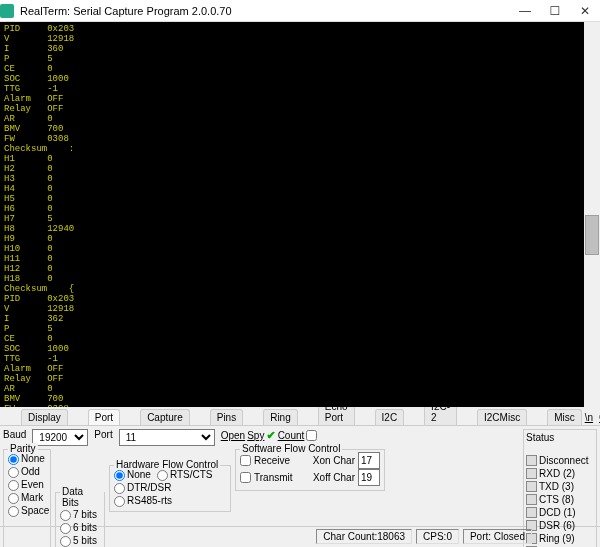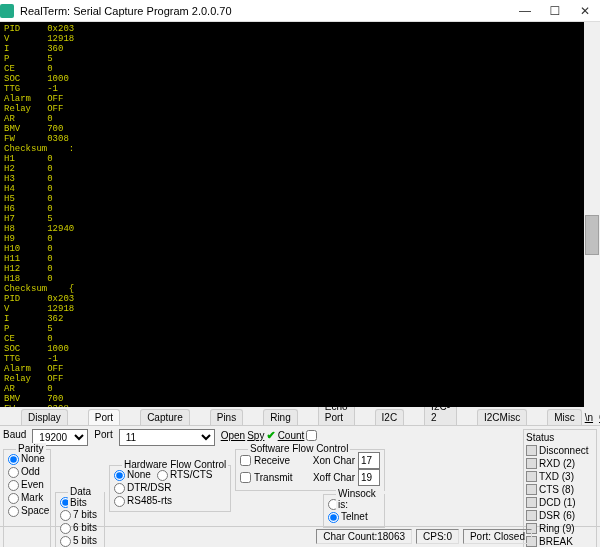--- a/index.html
+++ b/index.html
@@ -16,21 +16,21 @@
 .tab.active { background: #f8f8f8; }
 .tab-spacer { flex: 1; }
 .tab-right { display: flex; align-items: center; gap: 2px; padding-right: 4px; }
 .link-btn { color: #000; text-decoration: underline; font-size: 10px; cursor: pointer; margin: 0 2px; }
 .freeze-btn { border: 1px solid #999; padding: 1px 4px; font-size: 10px; background: #eee; font-style: italic; }
 .panel { background: #f0f0f0; height: 100px; display: flex; padding: 3px; gap: 3px; }
 .row1 { display: flex; gap: 6px; align-items: flex-start; margin-bottom: 3px; }
 .lbl { font-size: 10px; }
 select, input[type=text] { font-size: 10px; height: 17px; border: 1px solid #7a7a7a; background: #fff; padding: 0 2px; }
 .fieldset { border: 1px solid #ccc; padding: 2px 4px 4px; font-size: 10px; position: relative; }
-.fieldset-title { position: absolute; top: -7px; left: 12px; background: #f0f0f0; padding: 0 2px; font-size: 10px; }
+.fieldset-title { position: absolute; top: -7px; left: 4px; background: #f0f0f0; padding: 0 2px; font-size: 10px; }
 .radio-row, .check-row { display: flex; align-items: flex-end; gap: 2px; font-size: 10px; line-height: 13px; }
 input[type=radio], input[type=checkbox] { width: 11px; height: 11px; margin: 0; }
 .left-col { display: flex; flex-direction: column; width: 345px; }
 .row2 { display: flex; gap: 4px; }
 .parity-box { width: 48px; }
 .databits-box { width: 50px; margin-top: 43px; }
 .stopbits-box { width: 80px; }
 .hwflow-box { width: 122px; margin-top: 16px; }
 .swflow-box { width: 150px; }
 .winsock-box { width: 62px; }
@@ -235,41 +235,26 @@
             <input type="text" class="xchar" value="17" style="">
           </div>
           <div class="swf-row">
             <input type="checkbox" style="">
             <span>Transmit</span>
             <span style="flex:1"></span>
             <span>Xoff Char</span>
             <input type="text" class="xchar" value="19" style="">
           </div>
         </div>
-        <div style="display:flex;justify-content:flex-end">
-          <div class="fieldset winsock-box">
-            <div class="fieldset-title">Winsock is:</div>
-            <div id="winsock-opts">
-                <div class="radio-row">
-                  <input type="radio" name="winsock" style="">
-                  <span>Raw</span>
-                </div>
-                <div class="radio-row">
-                  <input type="radio" name="winsock" checked="" style="">
-                  <span>Telnet</span>
-                </div>
-              </div>
-          </div>
-        </div>
       </div>
     </div>
   </div>
   <div class="right-col">
     <div class="status-box">
-      <div style="margin-bottom:1px">Status</div>
+      <div style="margin-bottom:11px">Status</div>
       <div id="status-items">
           <div class="status-item">
             <div class="status-dot"></div>
             <span>Disconnect</span>
           </div>
           <div class="status-item">
             <div class="status-dot"></div>
             <span>RXD (2)</span>
           </div>
           <div class="status-item">

